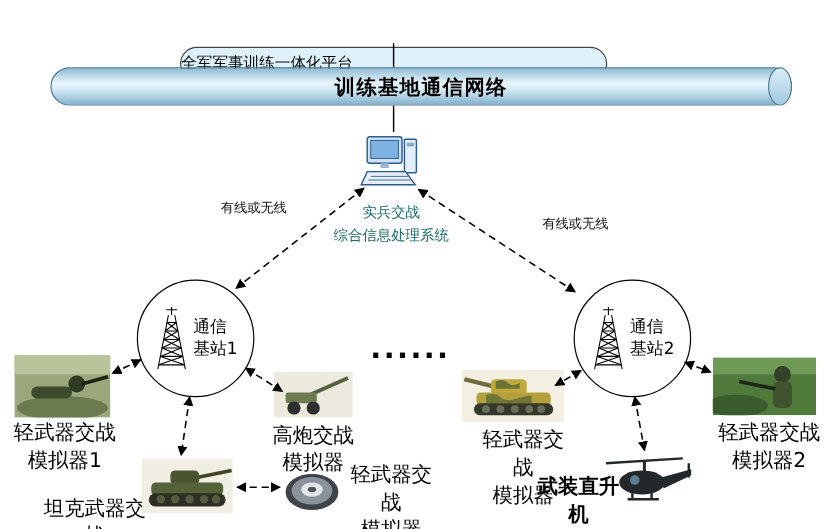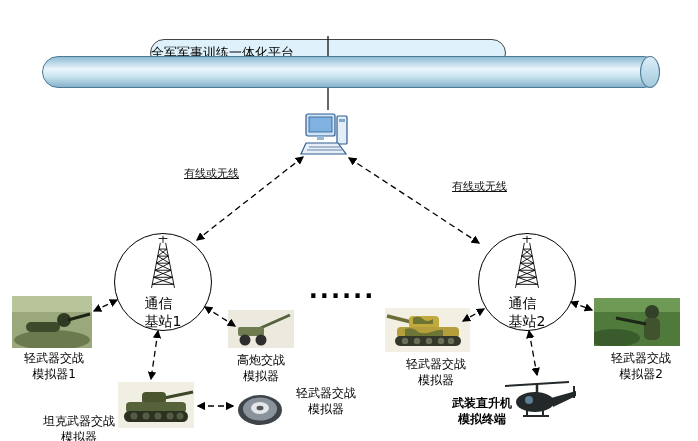--- a/index.html
+++ b/index.html
@@ -26,33 +26,33 @@
               border:1px solid #4a7a96; border-radius:50%;
               background:linear-gradient(to bottom,#dceef8,#a3c9dd); }
   .cyl-text { position:absolute; left:0; top:5px; width:100%; text-align:center;
               font-size:17px; font-weight:700; letter-spacing:1px; }
 
   
   .computer { left:300px; top:110px; width:52px; height:52px; z-index:2; }
   .sys-label { position:absolute; left:252px; top:168px; width:148px; text-align:center;
                font-size:12px; line-height:1.55; color:#1d6a6a; z-index:2; }
 
-  .wire-label { position:absolute; font-size:11px; color:#111; z-index:6; background:transparent;text-decoration:underline; }
+  .wire-label { position:absolute; font-size:11px; color:#111; z-index:6; background:transparent; }
 
   
   .station { position:absolute; width:98px; height:98px; border:1.5px solid #000; border-radius:50%;
-             background:#fff; display:flex; align-items:center; justify-content:center; gap:3px; z-index:2;flex-direction:column; }
+             background:#fff; display:flex; align-items:center; justify-content:center; gap:3px; z-index:2; }
   .station-label { font-size:14px; line-height:1.3; text-align:left; }
 
   .dots { position:absolute; left:302px; top:276px; width:80px; text-align:center;
           font-size:24px; font-weight:700; letter-spacing:2px; z-index:2; }
 
   .eq-img { position:absolute; z-index:2; }
   .eq-img svg { display:block; width:100%; height:100%; }
-  .eq-label { position:absolute; font-size:12px; line-height:1.35; text-align:center; z-index:2; }
+  .eq-label { position:absolute; font-size:17px; line-height:1.35; text-align:center; z-index:2; }
 </style>
 </head>
 <body>
 
 <div class="canvas">
 
   <svg class="wires" width="698" height="441">
     <defs>
       <marker id="arr" viewBox="0 0 10 10" refX="8.5" refY="5" markerWidth="6.5" markerHeight="6.5" orient="auto-start-reverse">
         <path d="M0,0 L10,5 L0,10 z" fill="#000"></path>
@@ -73,34 +73,37 @@
     <line x1="571" y1="302" x2="592" y2="310" stroke="#000" stroke-width="1.3" stroke-dasharray="6 4" marker-start="url(#arr)" marker-end="url(#arr)"></line>
   </svg>
 
   <div class="node platform">
     <span>全军军事训练一体化平台</span>
   </div>
 
   <div class="node cylinder">
     <div class="cyl-body"></div>
     <div class="cyl-end"></div>
+    <div class="cyl-text">训练基地通信网络</div>
   </div>
 
   <div class="node computer">
     <svg viewBox="0 0 52 52" width="52" height="52">
       <rect x="37" y="6" width="10" height="28" rx="1" fill="#e3eef8" stroke="#2d5c8f" stroke-width="1.2"></rect>
       <rect x="39" y="9" width="6" height="3" fill="#7fa8cc"></rect>
       <rect x="6" y="4" width="29" height="22" rx="2" fill="#cfe3f5" stroke="#2d5c8f" stroke-width="1.2"></rect>
       <rect x="9" y="7" width="23" height="15" fill="#7fb2e0" stroke="#2d5c8f" stroke-width="0.8"></rect>
       <rect x="17" y="26" width="7" height="4" fill="#9ab8d6"></rect>
       <path d="M6,33 L38,33 L46,44 L1,44 z" fill="#e8eef6" stroke="#2d5c8f" stroke-width="1.2"></path>
       <line x1="9" y1="37" x2="40" y2="37" stroke="#2d5c8f" stroke-width="0.7"></line>
       <line x1="7" y1="40" x2="42" y2="40" stroke="#2d5c8f" stroke-width="0.7"></line>
     </svg>
   </div>
+  <div class="sys-label pre">实兵交战
+综合信息处理系统</div>
 
   <div class="wire-label" style="left:184px; top:166px;">有线或无线</div>
   <div class="wire-label" style="left:452px; top:179px;">有线或无线</div>
 
   <div class="station" style="left:114px; top:233px;">
     <svg viewBox="0 0 34 62" width="30" height="58">
       <g stroke="#000" stroke-width="1" fill="none">
         <line x1="17" y1="1" x2="17" y2="9"></line>
         <line x1="12" y1="4" x2="22" y2="4"></line>
         <line x1="14" y1="9" x2="4" y2="60"></line>

